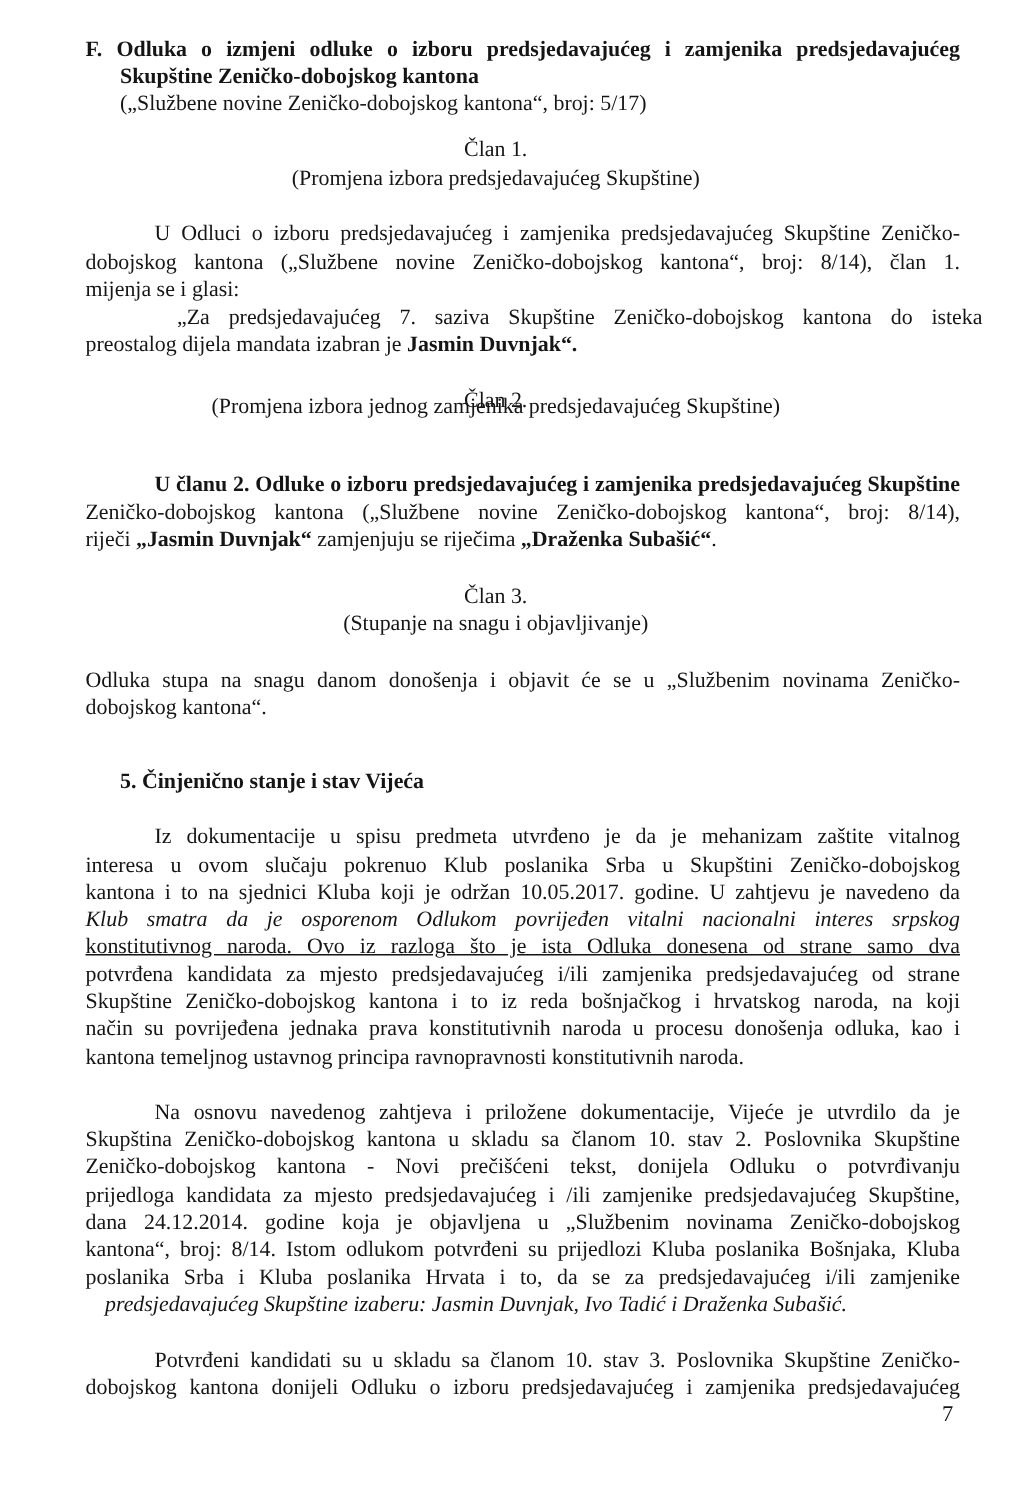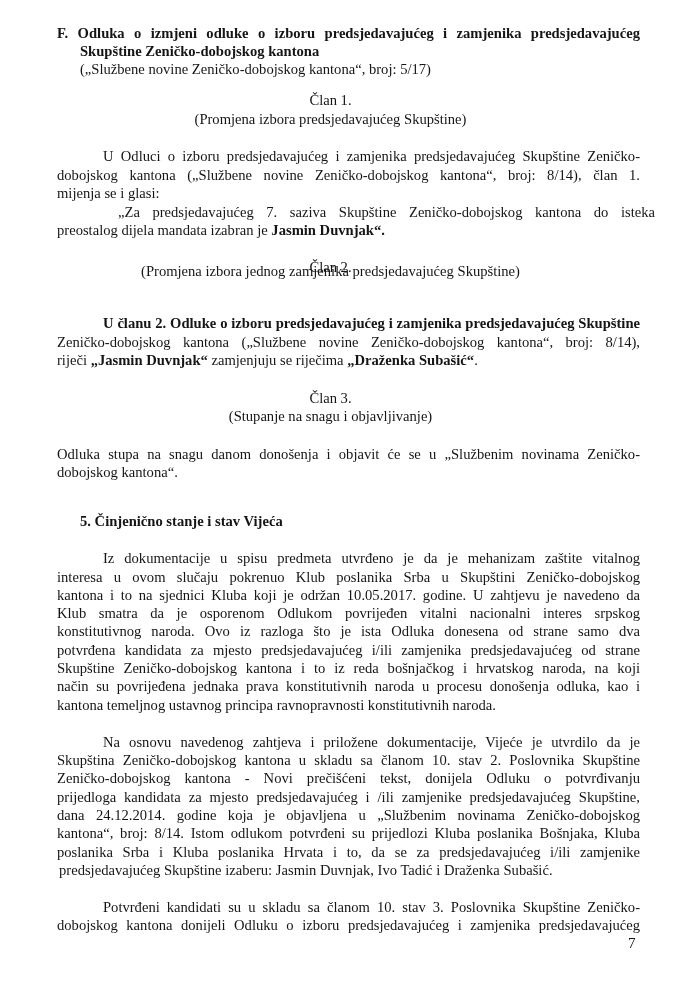--- a/index.html
+++ b/index.html
@@ -35,32 +35,32 @@
 <div class="line center" style="top:389px;">Član 3.</div>
 <div class="line center" style="top:407px;">(Stupanje na snagu i objavljivanje)</div>
 <div class="line just" style="top:445px;">Odluka stupa na snagu danom donošenja i objavit će se u „Službenim novinama Zeničko-</div>
 <div class="line" style="left:57px;top:463px;">dobojskog kantona“.</div>
 
 <div class="line bold" style="left:80px;top:512px;">5. Činjenično stanje i stav Vijeća</div>
 
 <div class="line" style="left:103px;width:537px;top:549px;text-align:justify;text-align-last:justify;">Iz dokumentacije u spisu predmeta utvrđeno je da je mehanizam zaštite vitalnog</div>
 <div class="line just" style="top:568px;">interesa u ovom slučaju pokrenuo Klub poslanika Srba u Skupštini  Zeničko-dobojskog</div>
 <div class="line just" style="top:586px;">kantona i to na sjednici  Kluba koji je održan 10.05.2017. godine. U zahtjevu je navedeno da</div>
-<div class="line just" style="top:604px;">Klub smatra da je osporenom Odlukom povrijeđen vitalni nacionalni interes srpskog</div>
-<div class="line just" style="top:622px;">konstitutivnog naroda. Ovo iz razloga što je ista Odluka donesena od strane samo dva</div>
+<div class="line just" style="top:604px;font-style:italic;">Klub smatra da je osporenom Odlukom povrijeđen vitalni nacionalni interes srpskog</div>
+<div class="line just" style="top:622px;text-decoration:underline;">konstitutivnog naroda. Ovo iz razloga što je ista Odluka donesena od strane samo dva</div>
 <div class="line just" style="top:641px;">potvrđena kandidata za mjesto predsjedavajućeg i/ili zamjenika predsjedavajućeg od strane</div>
 <div class="line just" style="top:659px;">Skupštine  Zeničko-dobojskog kantona i to iz reda bošnjačkog i hrvatskog naroda, na koji</div>
 <div class="line just" style="top:677px;">način su povrijeđena jednaka prava konstitutivnih naroda u procesu donošenja odluka, kao i</div>
 <div class="line" style="left:57px;top:696px;">kantona temeljnog ustavnog principa ravnopravnosti konstitutivnih naroda.</div>
 
 <div class="line" style="left:103px;width:537px;top:733px;text-align:justify;text-align-last:justify;">Na osnovu navedenog zahtjeva i priložene dokumentacije, Vijeće je utvrdilo da je</div>
 <div class="line just" style="top:751px;">Skupština Zeničko-dobojskog kantona u skladu sa članom 10. stav 2. Poslovnika Skupštine</div>
 <div class="line just" style="top:769px;">Zeničko-dobojskog kantona - Novi prečišćeni tekst, donijela Odluku o potvrđivanju</div>
 <div class="line just" style="top:788px;">prijedloga kandidata za mjesto predsjedavajućeg i /ili zamjenike predsjedavajućeg Skupštine,</div>
 <div class="line just" style="top:806px;">dana 24.12.2014. godine koja je objavljena u „Službenim novinama Zeničko-dobojskog</div>
 <div class="line just" style="top:824px;">kantona“, broj: 8/14. Istom odlukom potvrđeni su prijedlozi Kluba poslanika Bošnjaka, Kluba</div>
 <div class="line just" style="top:843px;">poslanika Srba i Kluba poslanika Hrvata i to, da se za predsjedavajućeg i/ili zamjenike</div>
-<div class="line" style="left:59px;top:861px;">predsjedavajućeg Skupštine izaberu: Jasmin Duvnjak, Ivo Tadić i Draženka Subašić.</div>
+<div class="line" style="left:70px;top:861px;font-style:italic;">predsjedavajućeg Skupštine izaberu: Jasmin Duvnjak, Ivo Tadić i Draženka Subašić.</div>
 
 <div class="line" style="left:103px;width:537px;top:898px;text-align:justify;text-align-last:justify;">Potvrđeni kandidati su u skladu sa članom 10. stav 3. Poslovnika Skupštine Zeničko-</div>
 <div class="line just" style="top:916px;">dobojskog kantona  donijeli Odluku o izboru predsjedavajućeg i zamjenika predsjedavajućeg</div>
 
 <div class="page-number">7</div>
 
 </body></html>

